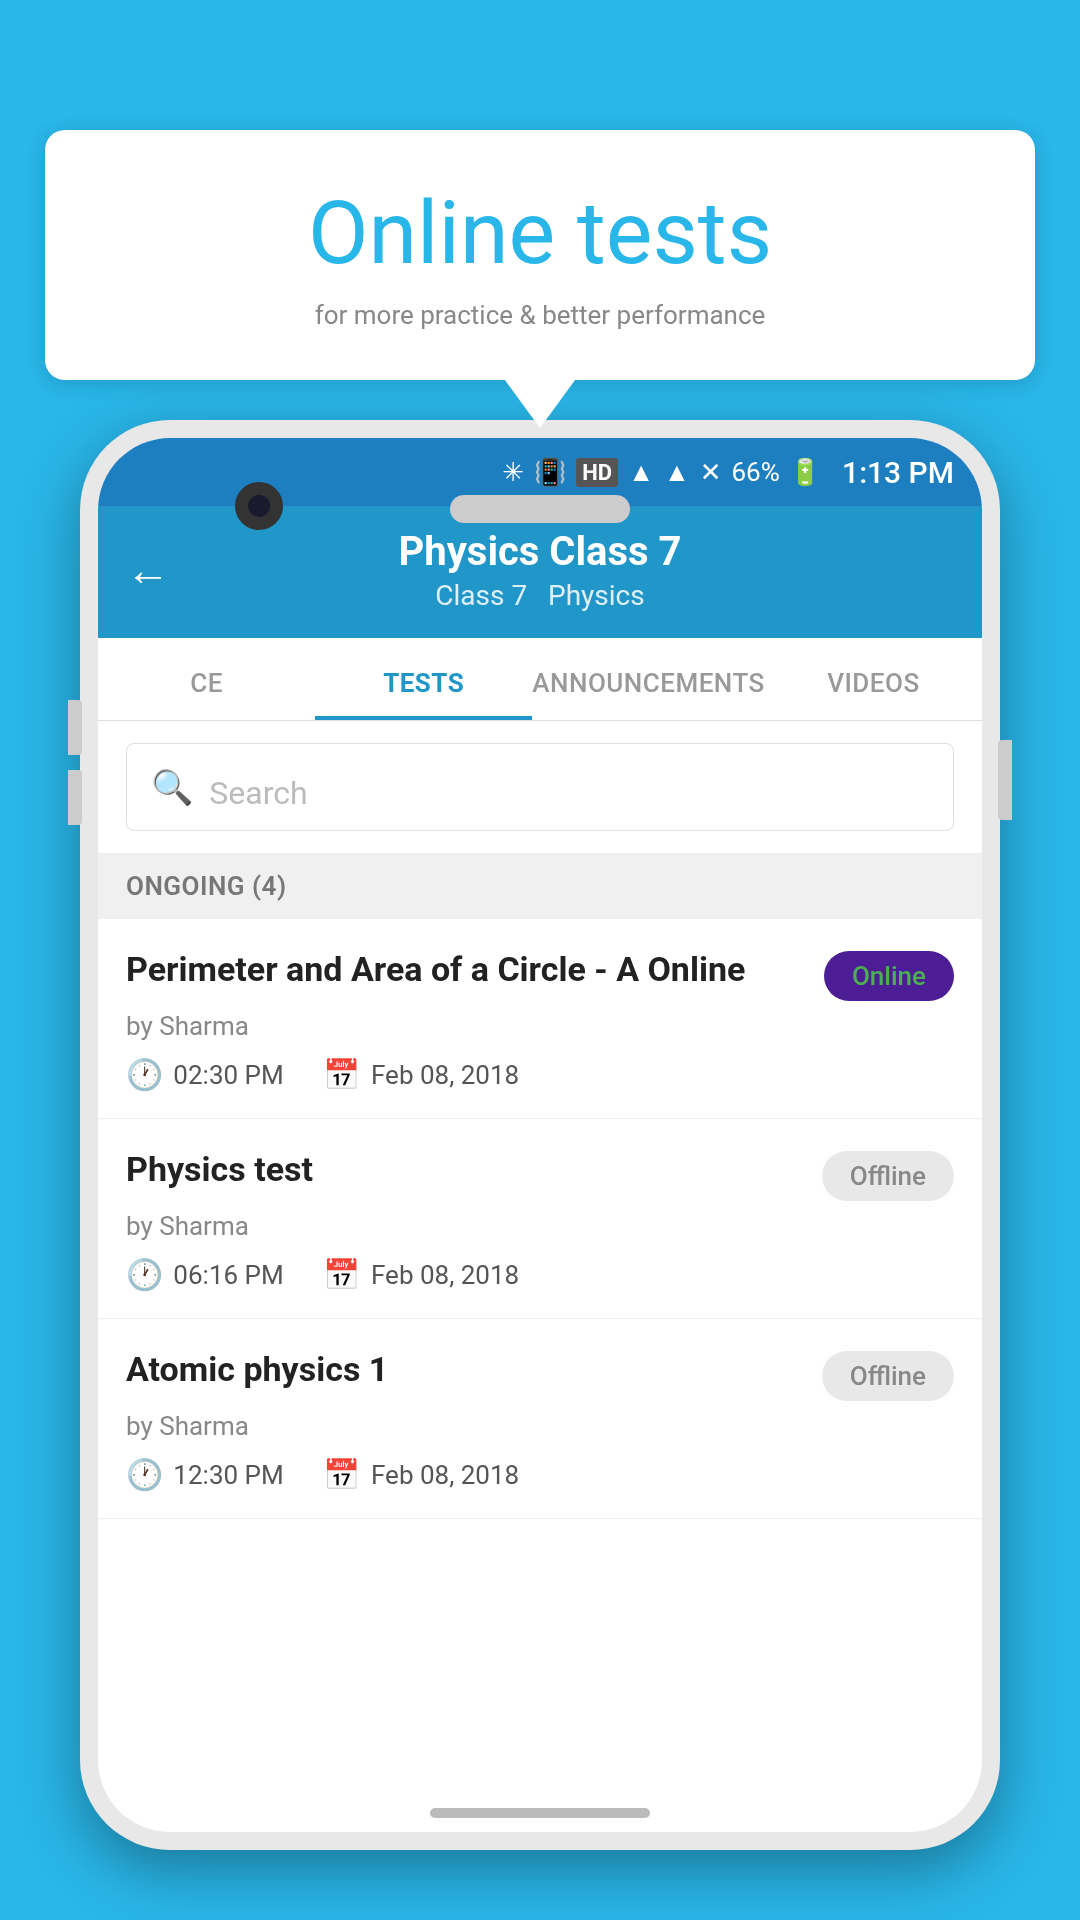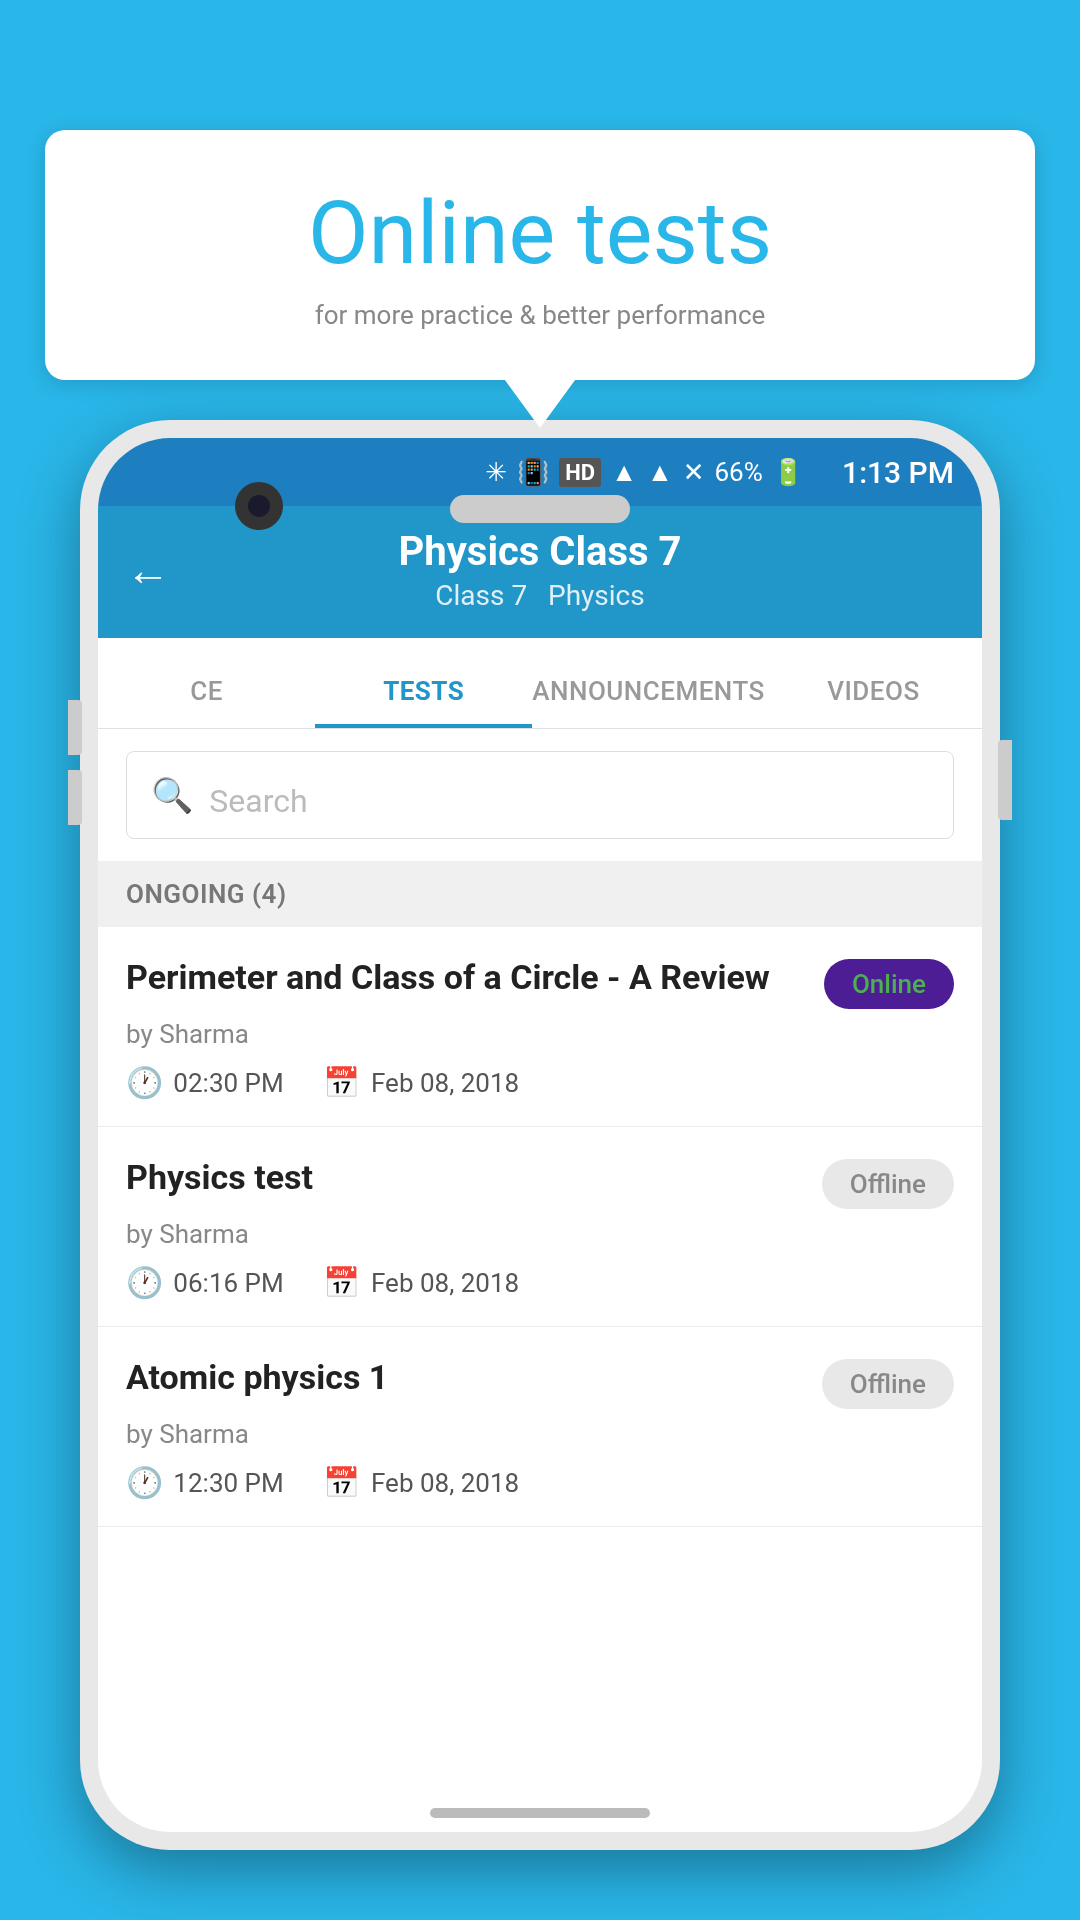--- a/index.html
+++ b/index.html
@@ -182,21 +182,21 @@
       align-items: center;
       gap: 10px;
       font-size: 26px;
       color: white;
     }
 
     .status-bar-time {
       font-size: 30px;
       color: white;
       font-weight: 500;
-      margin-left: 21px;
+      margin-left: 4px;
     }
 
     
     .app-header {
       background: #2196c8;
       padding: 22px 28px 26px;
       display: flex;
       align-items: center;
       gap: 24px;
     }
@@ -235,21 +235,20 @@
     .tab-item {
       flex: 1;
       text-align: center;
       padding: 30px 0 22px;
       font-size: 26px;
       font-weight: 500;
       color: #999;
       cursor: pointer;
       letter-spacing: 0.5px;
       position: relative;
-      margin-top: 8px;
     }
 
     .tab-item.active {
       color: #2196c8;
       font-weight: 700;
     }
 
     .tab-item.active::after {
       content: '';
       position: absolute;
@@ -431,21 +430,21 @@
         <div class="search-input-wrapper">
           <span class="search-icon-inner">🔍</span>
           <span class="search-input-text">Search</span>
         </div>
       </div>
 
       <div class="section-header">ONGOING (4)</div>
 
       <div class="test-item">
         <div class="test-item-header">
-          <div class="test-title">Perimeter and Class of a Circle - A Review</div>
+          <div class="test-title">Perimeter and Area of a Circle - A Online</div>
           <div class="status-badge status-online">Online</div>
         </div>
         <div class="test-author">by Sharma</div>
         <div class="test-meta">
           <div class="meta-item">
             <span class="meta-icon">🕐</span>
             <span>02:30 PM</span>
           </div>
           <div class="meta-item">
             <span class="meta-icon">📅</span>

